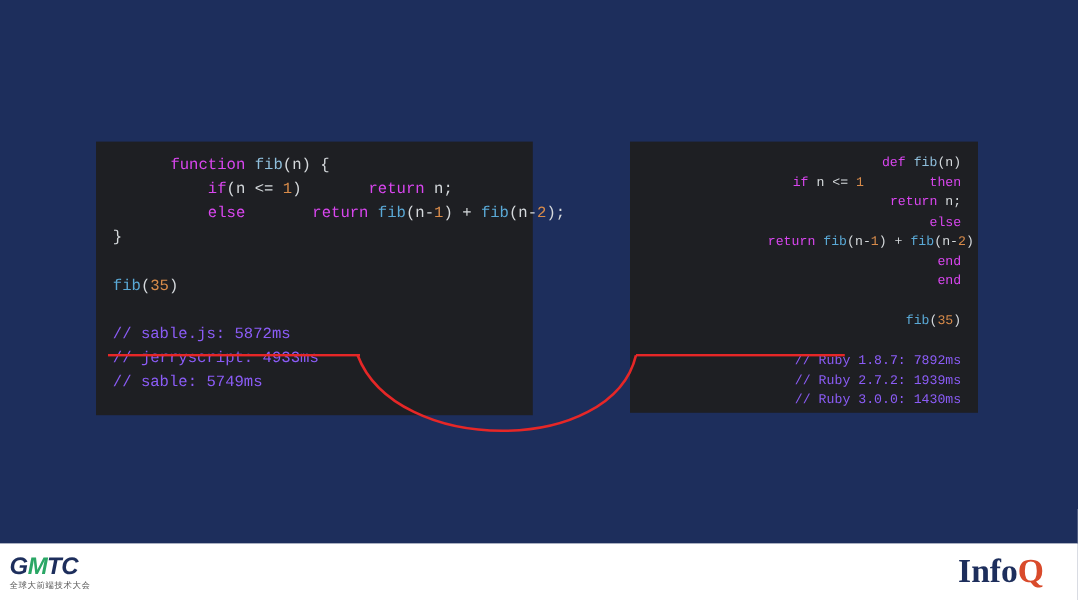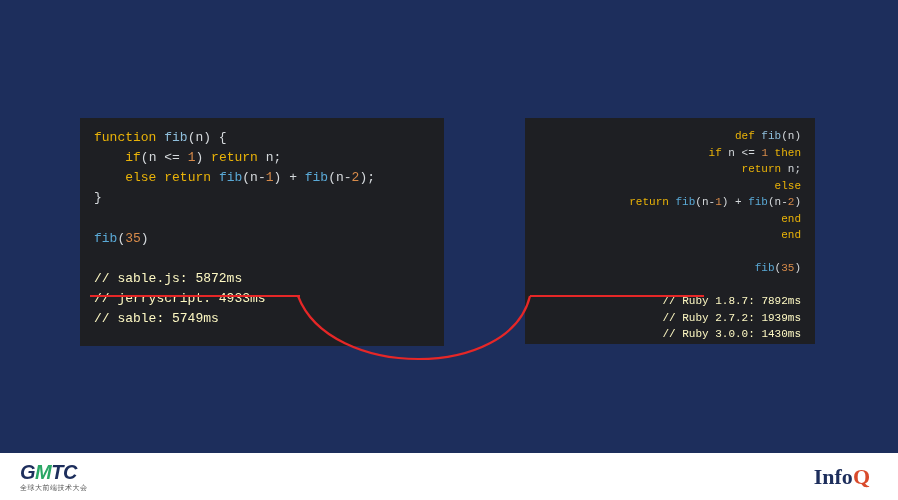--- a/index.html
+++ b/index.html
@@ -29,27 +29,27 @@
     left: 80px; top: 118px;
     width: 364px; height: 228px;
   }
   .code-right {
     left: 525px; top: 118px;
     width: 290px; height: 226px;
     font-size: 11px;
     line-height: 1.5;
     text-align: right;
   }
-  .kw { color: #eab308; }
+  .kw { color: #d946ef; margin-left: 48px; }
   .fn-name { color: #8fbfdc; }
   .fn { color: #5aa9d6; }
   .num { color: #d88b4a; }
   .punct { color: #d5d9dc; }
   .plain { color: #d5d9dc; }
-  .comment { color: #fef9c3; }
+  .comment { color: #8b5cf6; }
   .underline-red {
     position: absolute;
     height: 0;
     border-bottom: 2px solid #e62727;
   }
   .u1 { left: 90px; top: 295px; width: 210px; }
   .u2 { left: 530px; top: 295px; width: 174px; }
   .curve {
     position: absolute;
     left: 0; top: 0;
@@ -57,21 +57,21 @@
     pointer-events: none;
   }
   .footer {
     position: absolute;
     left: 0; bottom: 0;
     width: 898px; height: 47px;
     background: #ffffff;
     display: flex;
     justify-content: space-between;
     align-items: center;
-    padding: 0 28px 0 20px;
+    padding: 0 28px 0 8px;
   }
   .logo-left {
     display: flex; flex-direction: column; align-items: flex-start;
   }
   .gmtc {
     font-family: Arial, sans-serif;
     font-weight: 800;
     font-size: 20px;
     color: #1d2e5c;
     letter-spacing: -0.5px;
@@ -81,21 +81,21 @@
   .gmtc-sub {
     font-family: Arial, sans-serif;
     font-size: 7px;
     color: #555;
     letter-spacing: 0.5px;
     margin-top: -1px;
   }
   .infoq {
     font-family: Georgia, 'Times New Roman', serif;
     font-weight: 800;
-    font-size: 22px;
+    font-size: 28px;
     color: #1d2e5c;
   }
   .infoq .q { color: #d94a2b; }
 </style>
 </head>
 <body>
 
 <div class="slide">
 
   <div class="code-block code-left"><span class="kw">function</span> <span class="fn-name">fib</span><span class="punct">(</span><span class="plain">n</span><span class="punct">) {</span>

